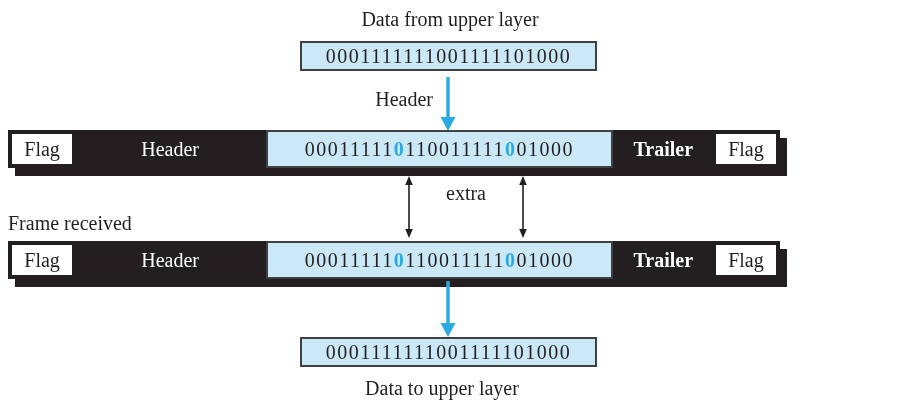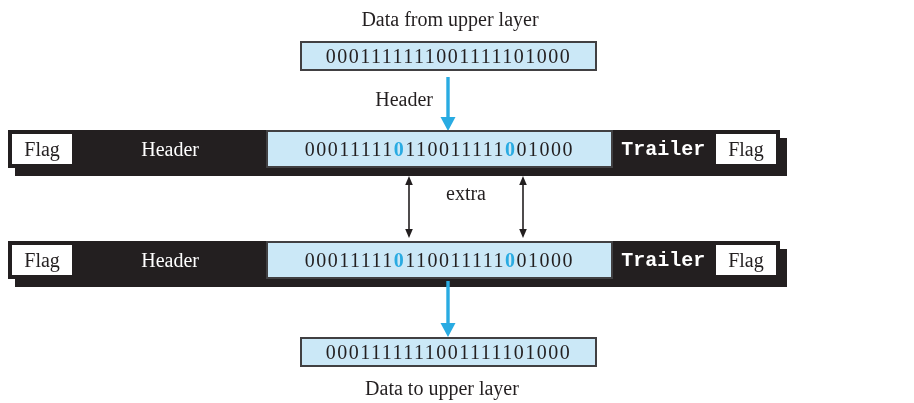--- a/index.html
+++ b/index.html
@@ -23,21 +23,21 @@
     box-shadow:7px 8px 0 var(--black,#231f20);
     display:flex;align-items:stretch;box-sizing:border-box;
   }
   .cell{display:flex;align-items:center;justify-content:center;box-sizing:border-box;font-size:20px;}
   .flagcell{
     width:67px;background:#ffffff;border:2px solid var(--black,#231f20);
     margin:2px 0 2px 2px;color:var(--ink,#231f20);
   }
   .flagcell.rt{margin:2px 2px 2px 0;}
   .headcell{width:201px;color:#ffffff;font-weight:normal;}
-  .trailcell{width:106px;color:#ffffff;font-weight:bold;font-family:Liberation Mono, monospace;}
+  .trailcell{width:106px;color:#ffffff;font-weight:bold;}
   .datacell{
     width:363px;background:var(--fill,#cbe8f7);
     border:2px solid var(--bord,#414042);letter-spacing:1.5px;
   }
   .datacell .hl{color:var(--accent,#29abe2);font-weight:bold;}
   .arrow{position:absolute;color:var(--accent,#29abe2);}
   .darrow{position:absolute;color:var(--black,#231f20);}
   svg{display:block;}
   .annot{position:absolute;font-size:20px;line-height:21px;text-align:center;}
 </style>
@@ -83,20 +83,21 @@
     <svg width="14" height="62" viewBox="0 0 14 62">
       <line x1="7" y1="7" x2="7" y2="55" stroke="currentColor" stroke-width="1.6"></line>
       <polygon points="7,0 3.2,9 10.8,9" fill="currentColor"></polygon>
       <polygon points="7,62 3.2,53 10.8,53" fill="currentColor"></polygon>
     </svg>
   </div>
   <div class="annot" style="left:416px;top:183px;width:100px;">
     <div>extra</div>
   </div>
 
+  <div class="lbl" style="left:8px;top:212px;">Frame received</div>
   <div class="bar" style="top:241px;">
     <div class="cell flagcell">Flag</div>
     <div class="cell headcell">Header</div>
     <div class="cell datacell">
         <span>00011111</span>
         <span class="hl">0</span>
         <span>110011111</span>
         <span class="hl">0</span>
         <span>01000</span>
       </div>

